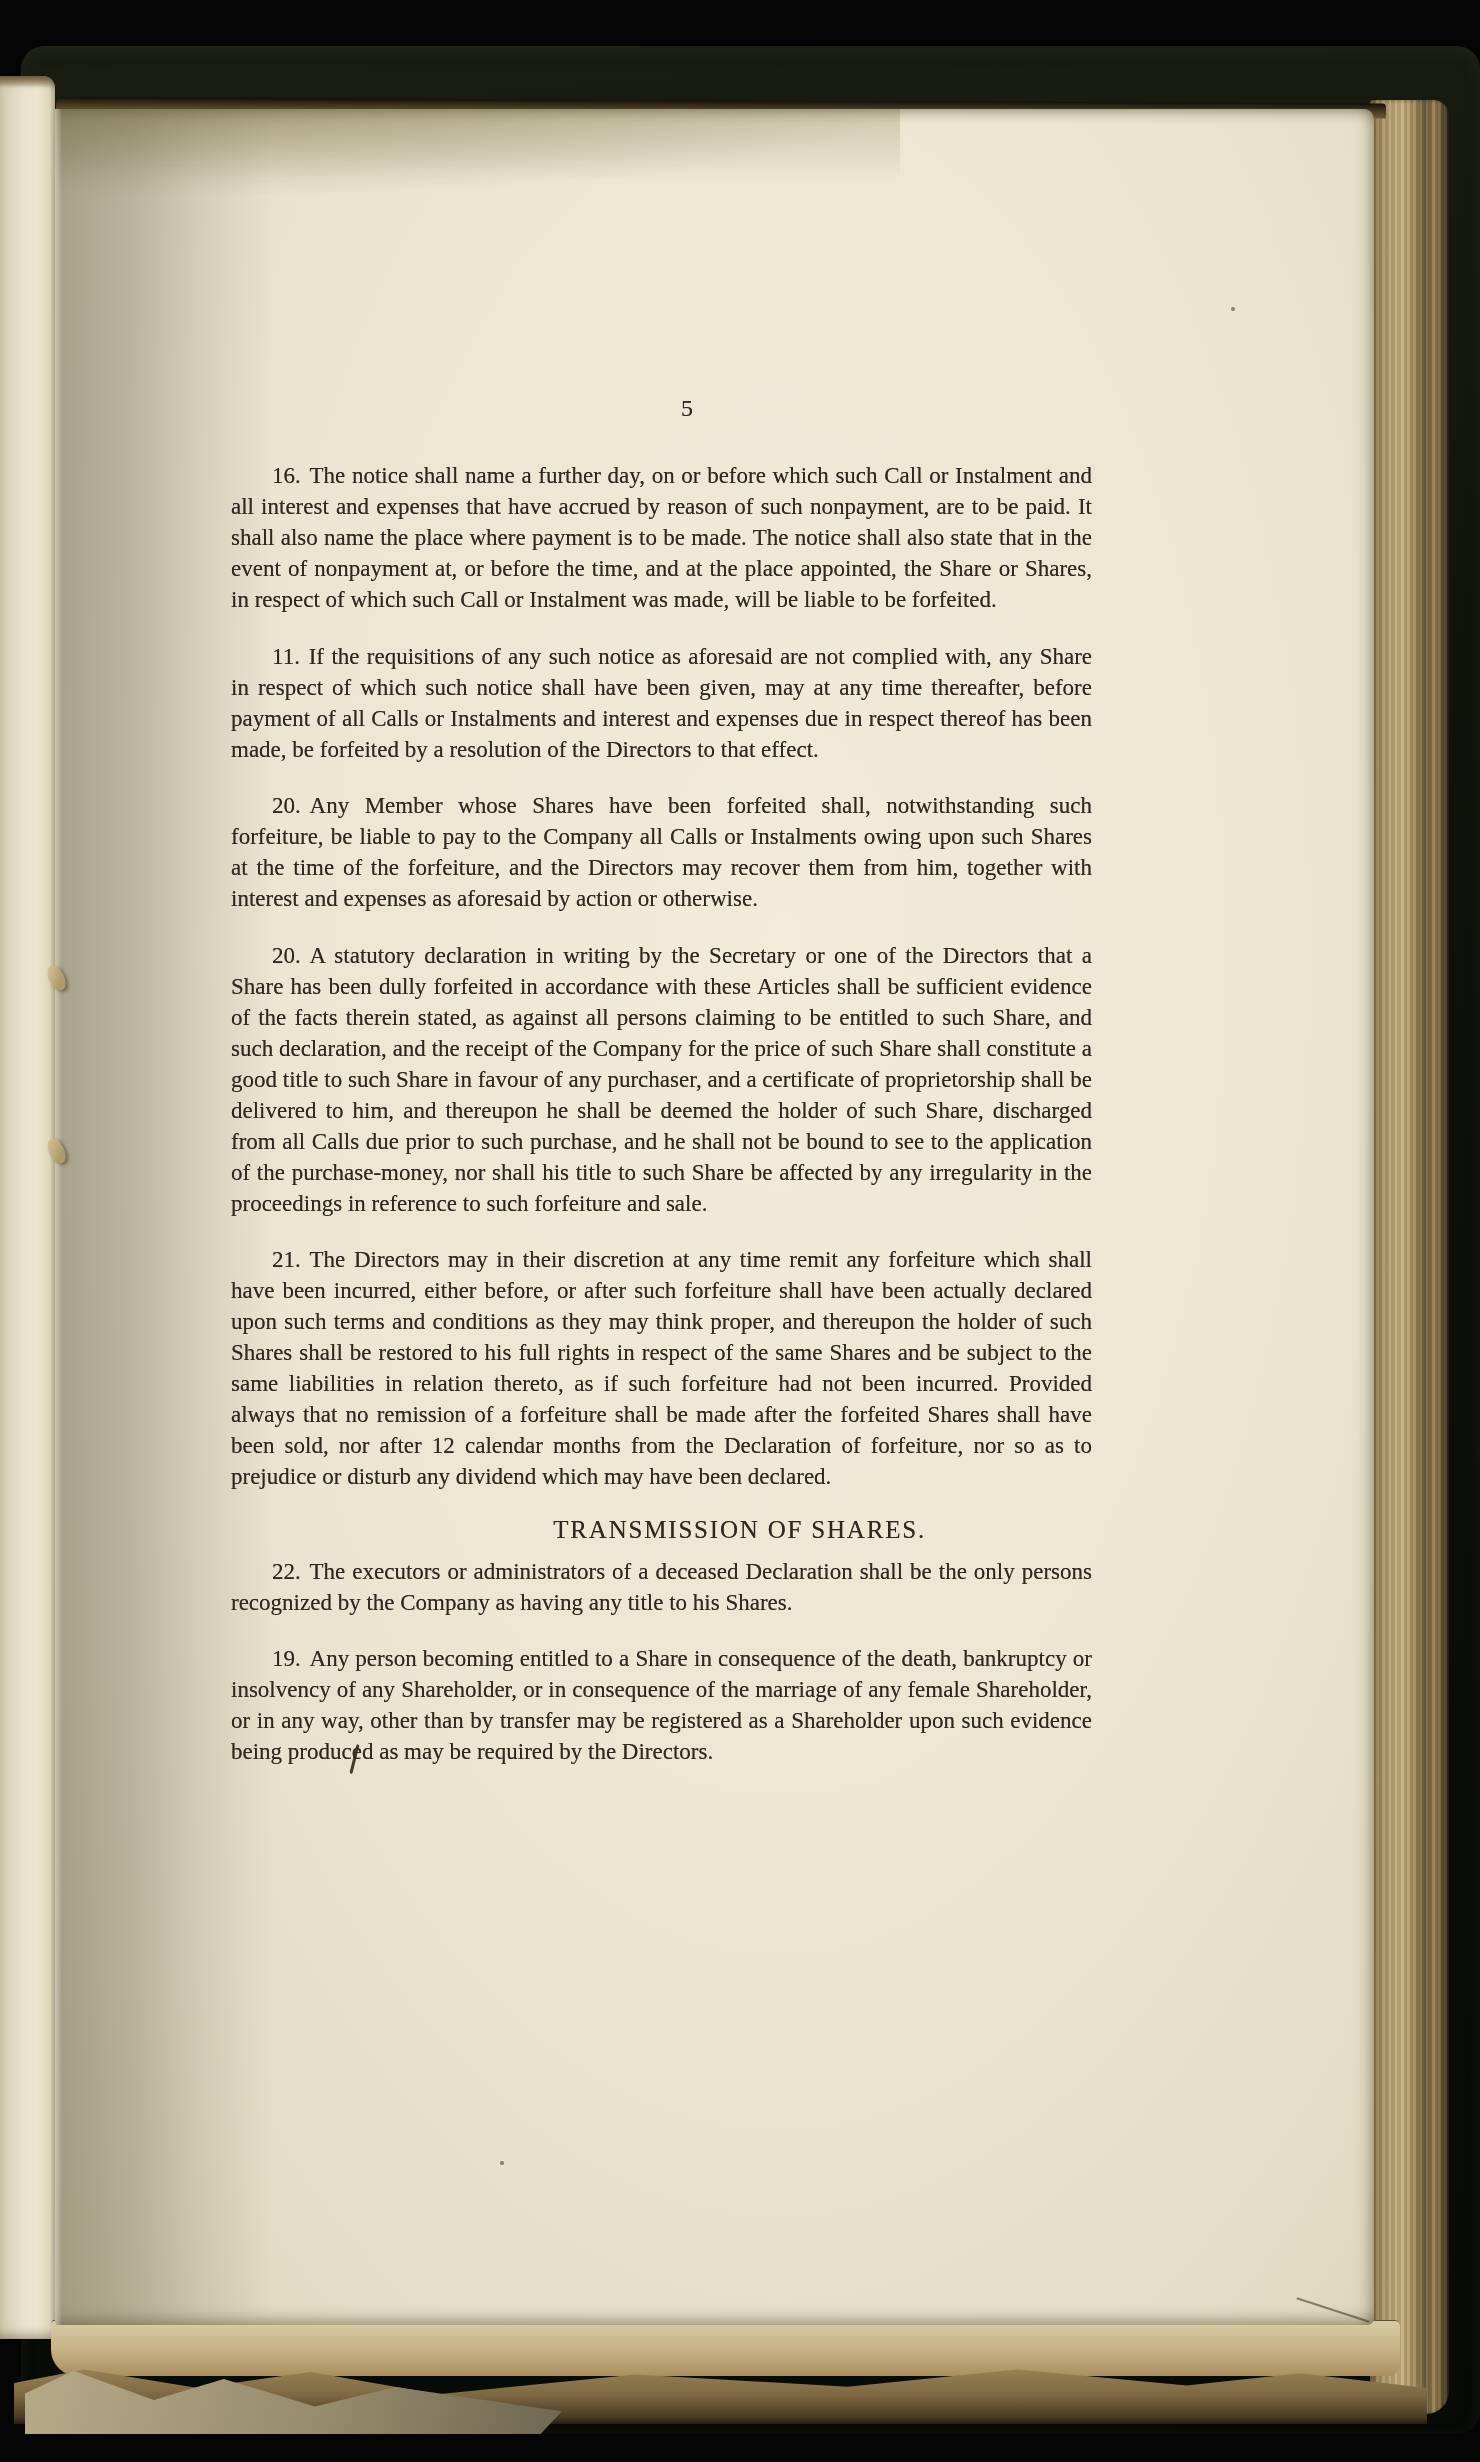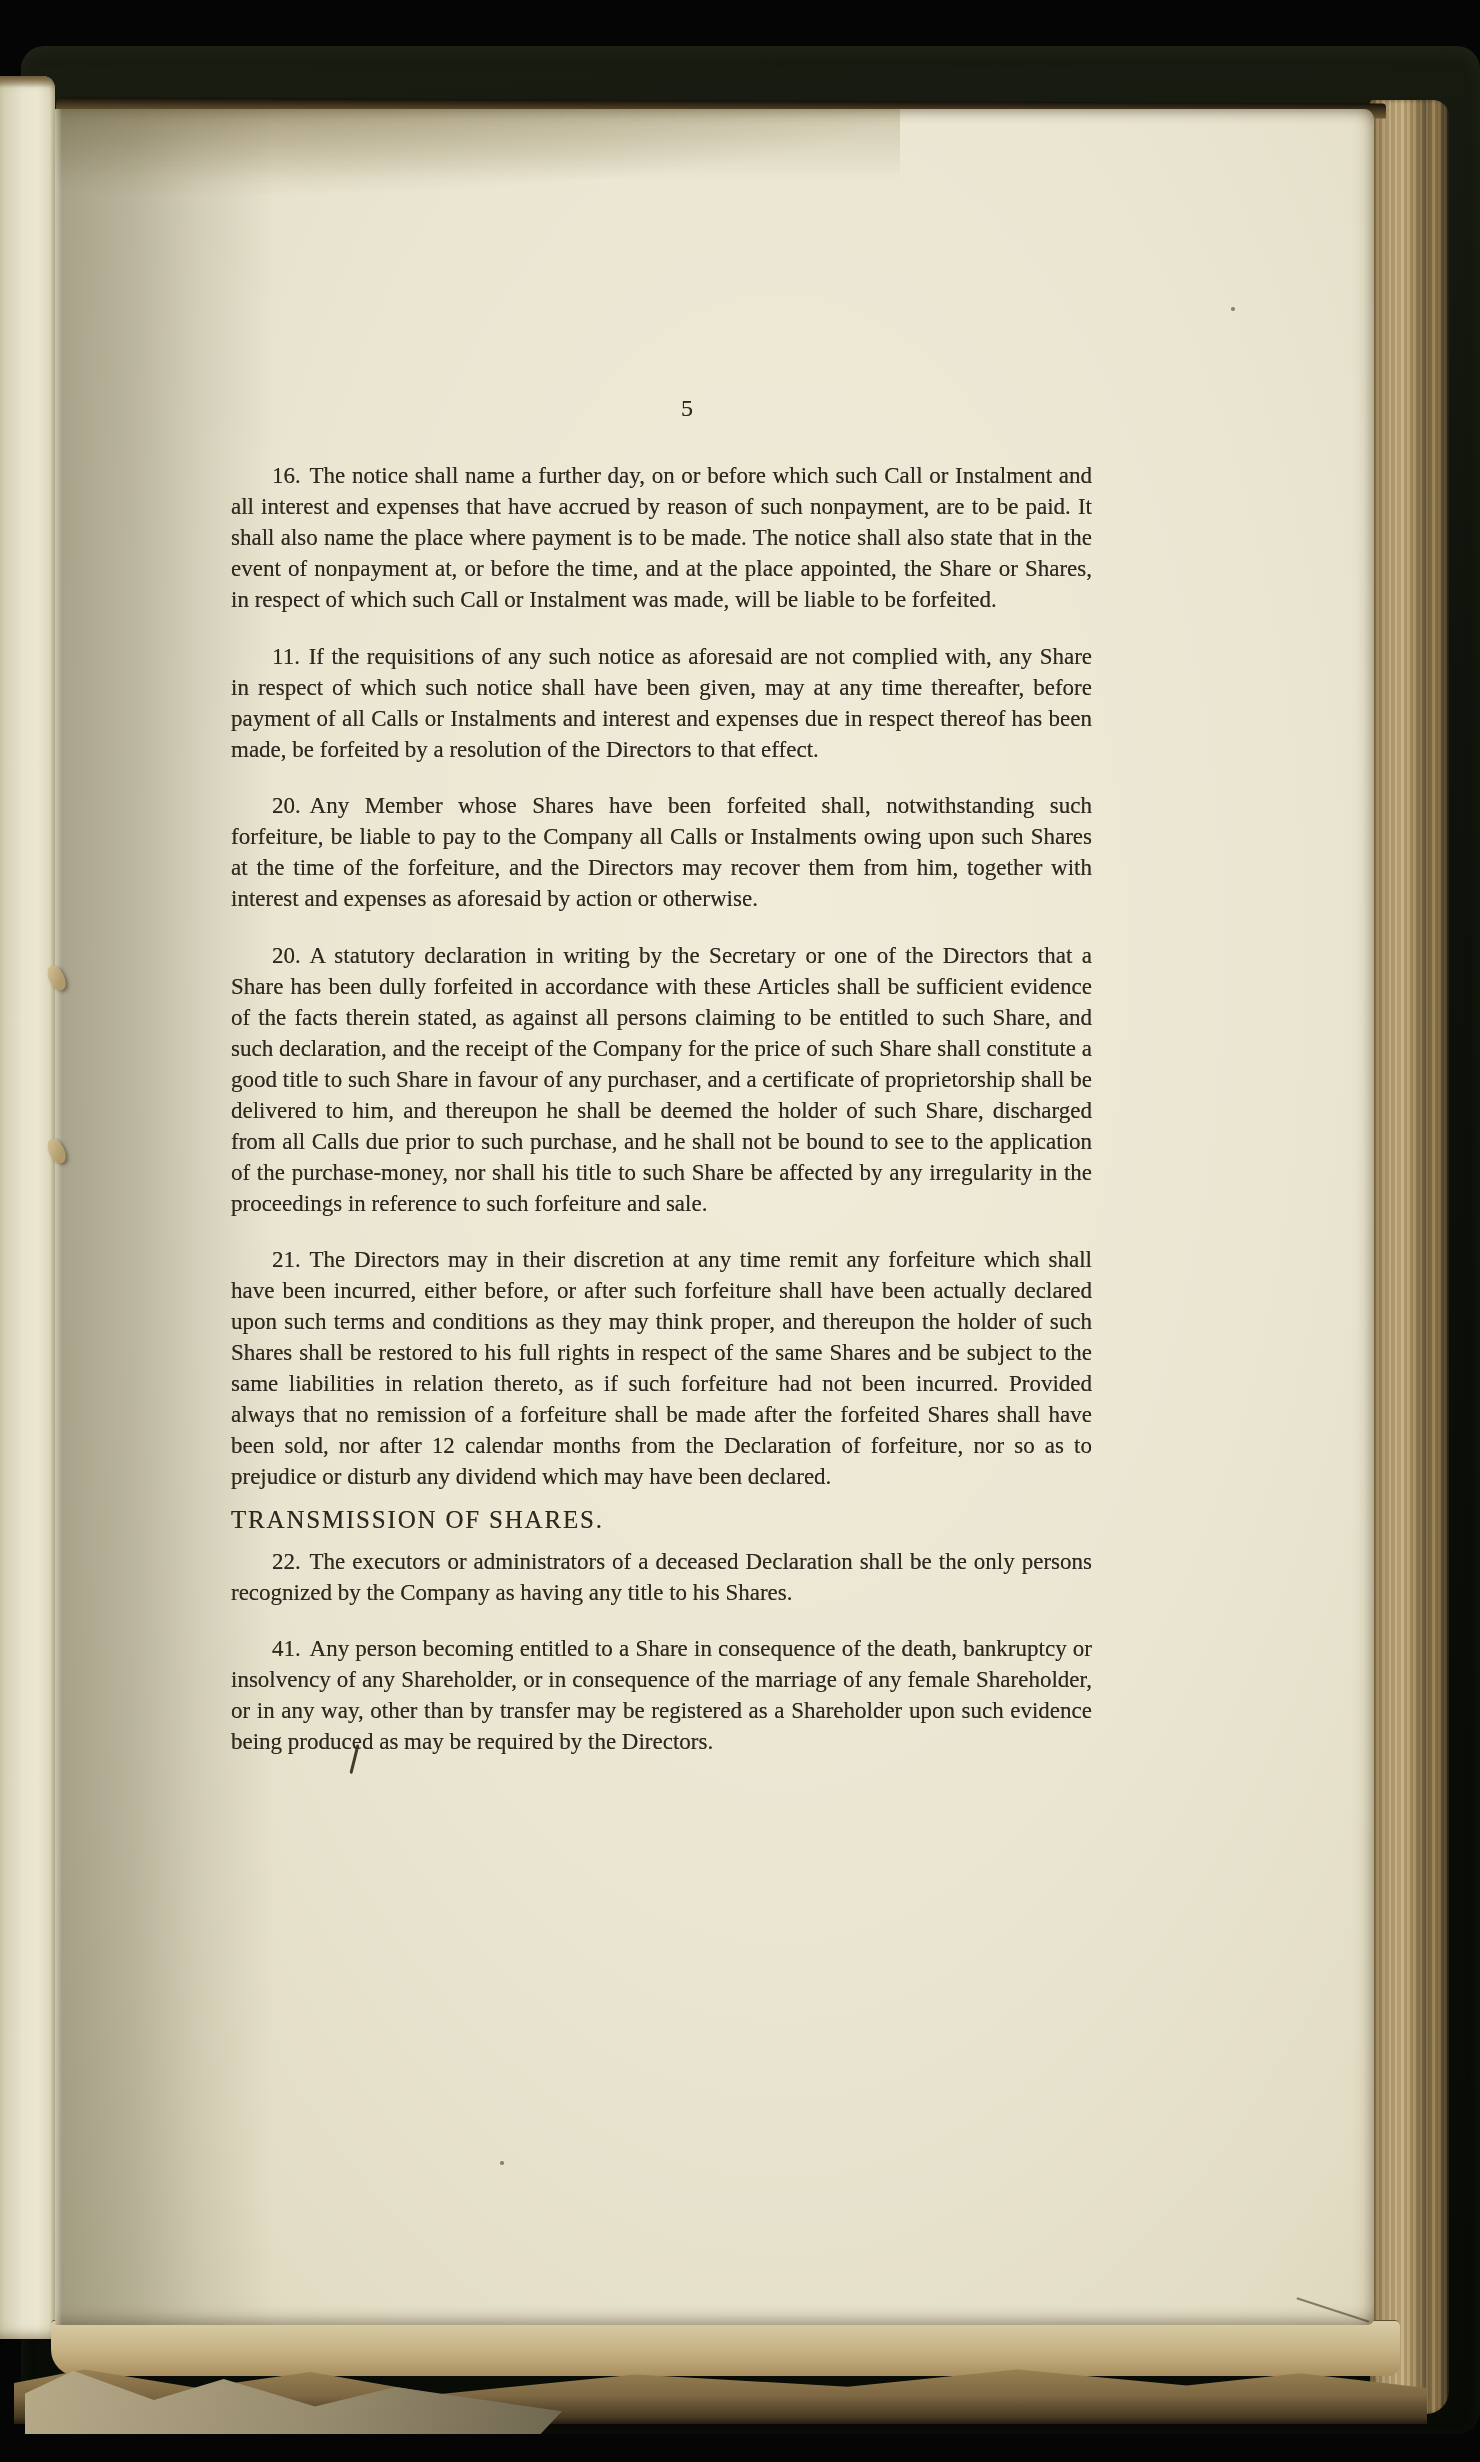--- a/index.html
+++ b/index.html
@@ -145,22 +145,22 @@
     font-size: 23px; line-height: 31px;
     color: var(--ink, #2e2820);
     text-shadow: 0 0 0.4px rgba(46,40,32,0.6);
   }
   .page-num { text-align: center; padding-left: 51px; font-size: 24px; }
   .para { text-align: justify; text-indent: 41px; margin: 25.5px 0 0 0; }
   .para.p-first { margin-top: 36px; }
   .para.after-heading { margin-top: 10.6px; }
   .pnum { padding-right: 8.8px; }
   .heading {
-    margin: 12px 166px 0 0;
-    text-align: left;
+    margin: 22px 166px 0 0;
+    text-align: right;
     font-size: 25px;
     letter-spacing: 1.8px;
     white-space: nowrap;
   }
 </style>
 </head>
 <body>
 
 <div class="stage">
   <div class="cover"></div>
@@ -203,21 +203,21 @@
         <span class="pnum">21.</span><span>The Directors may in their discretion at any time remit any forfeiture which shall have been incurred, either before, or after such forfeiture shall have been actually declared upon such terms and conditions as they may think proper, and thereupon the holder of such Shares shall be restored to his full rights in respect of the same Shares and be subject to the same liabilities in relation thereto, as if such forfeiture had not been incurred. Provided always that no remission of a forfeiture shall be made after the forfeited Shares shall have been sold, nor after 12 calendar months from the Declaration of forfeiture, nor so as to prejudice or disturb any dividend which may have been declared.</span>
       </div>
 
       <div class="heading">TRANSMISSION OF SHARES.</div>
 
       <div class="para after-heading">
         <span class="pnum">22.</span><span>The executors or administrators of a deceased Declaration shall be the only persons recognized by the Company as having any title to his Shares.</span>
       </div>
 
       <div class="para">
-        <span class="pnum">41.</span><span>Any person becoming entitled to a Share in consequence of the death, bankruptcy or insolvency of any Shareholder, or in consequence of the marriage of any female Shareholder, or in any way, other than by transfer may be registered as a Shareholder upon such evidence being produced as may be required by the Directors.</span>
+        <span class="pnum">19.</span><span>Any person becoming entitled to a Share in consequence of the death, bankruptcy or insolvency of any Shareholder, or in consequence of the marriage of any female Shareholder, or in any way, other than by transfer may be registered as a Shareholder upon such evidence being produced as may be required by the Directors.</span>
       </div>
     </div>
   </div>
 
   <div class="stitch s1"></div>
   <div class="stitch s2"></div>
 </div>
 
 
 </body></html>

